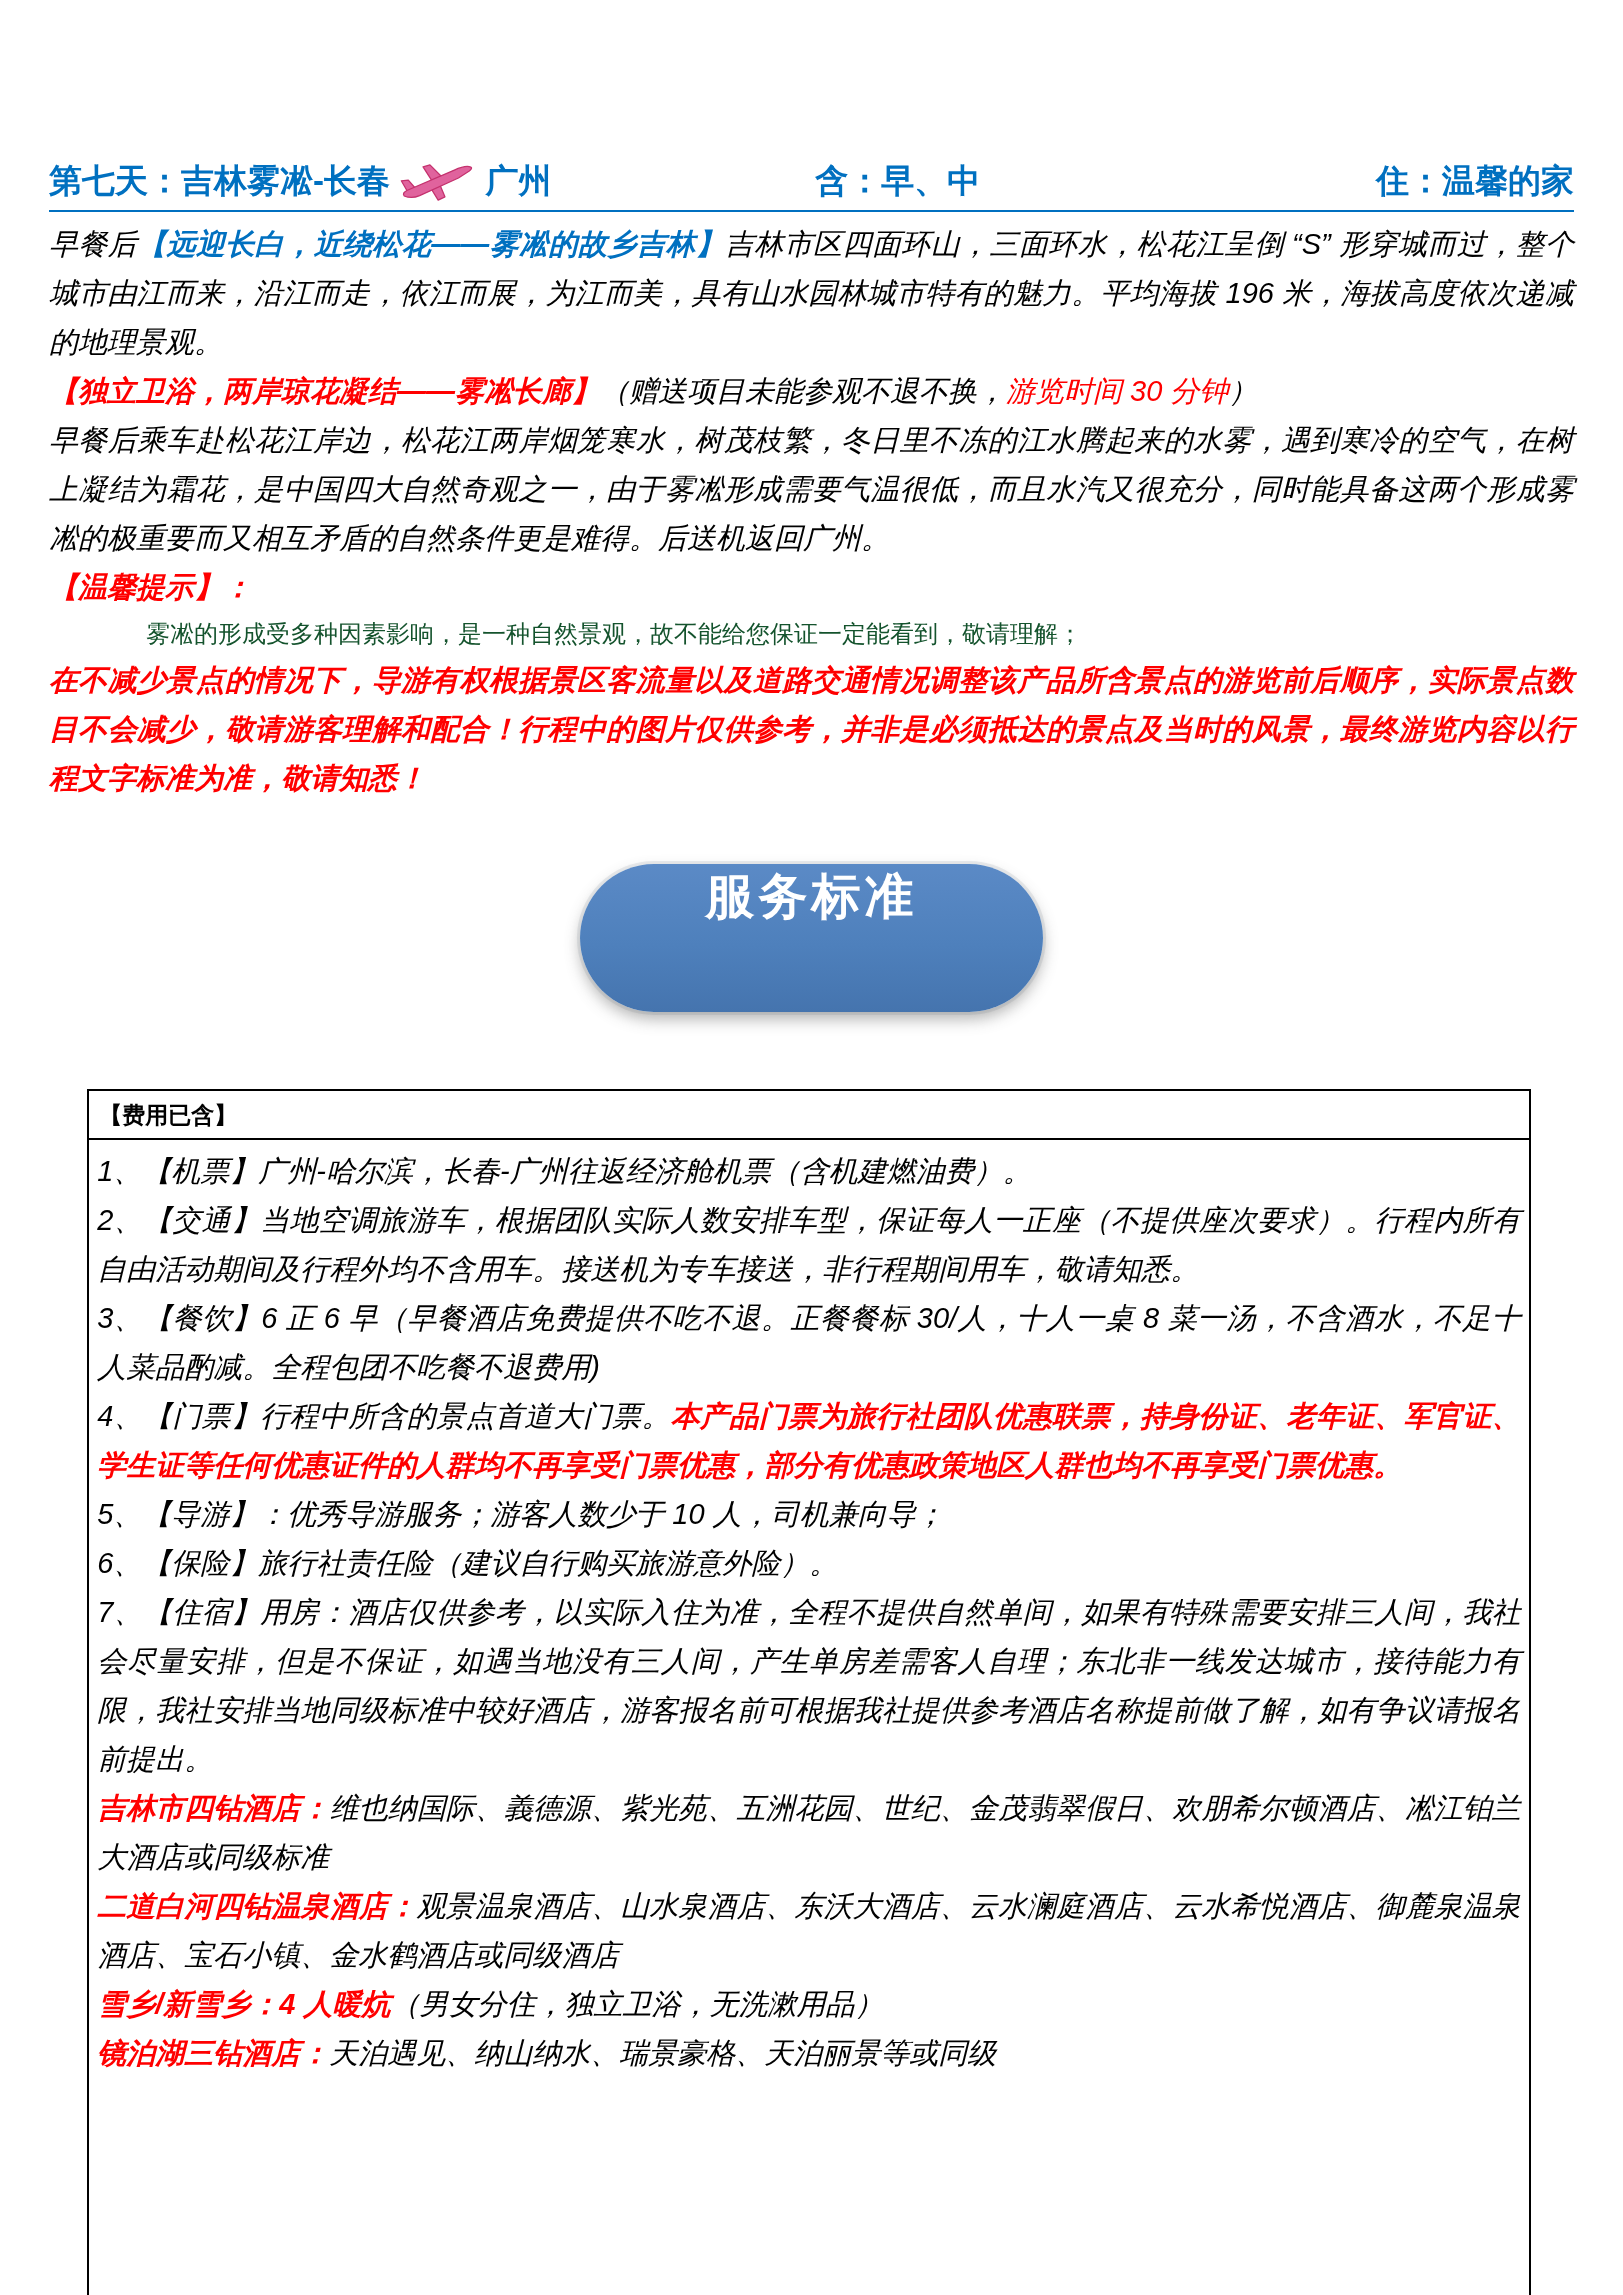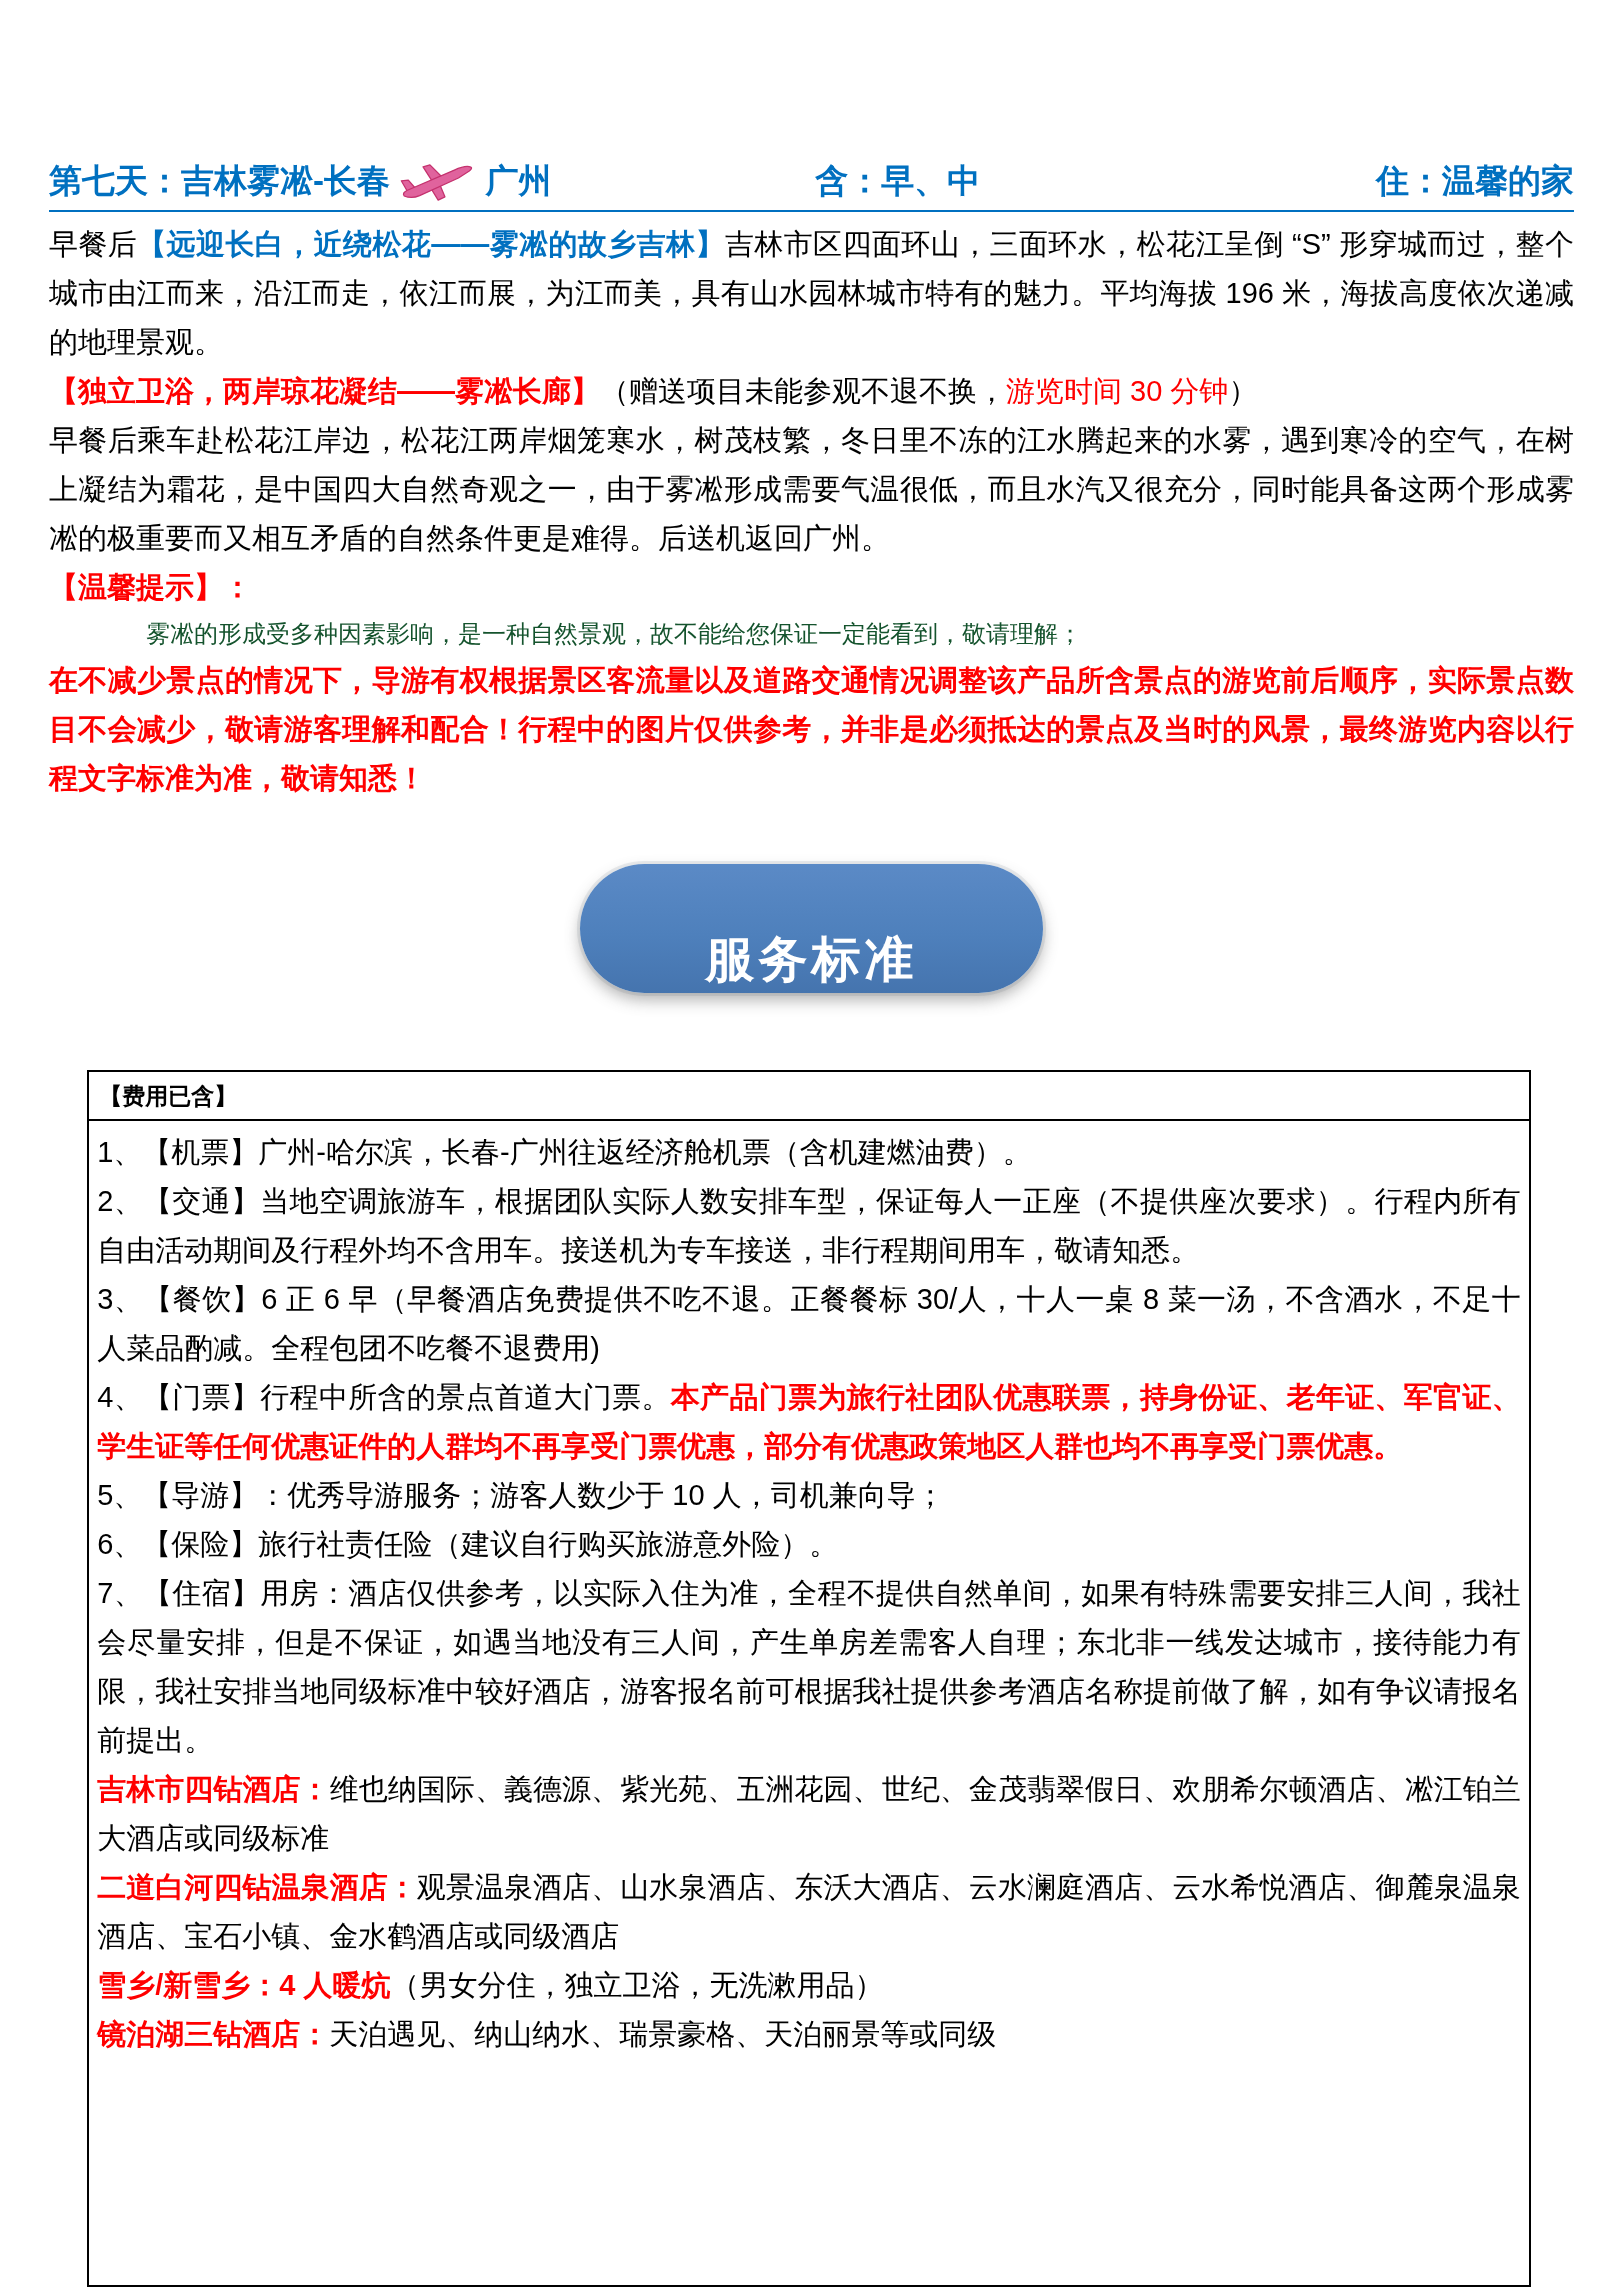--- a/index.html
+++ b/index.html
@@ -19,39 +19,39 @@
     white-space:nowrap;
     margin-top:40px;
   }
   .title-group { display:flex; align-items:center; }
   .spacer-a { flex:1; }
   .spacer-b { flex:1.5; }
   .plane { width:77px; height:47px; margin:0 9.2px; transform:rotate(-6deg); flex:0 0 auto; }
 
   
   .p {
-    font-size:29px; line-height:49px; text-align:justify; margin:0;
+    font-size:29px; line-height:49px; text-align:justify; margin:0;font-style:italic;
   }
   .first-block { margin-top:8.2px; }
   .blue-bold { color:#0070C0; font-weight:bold; }
   .red { color:#FF0000; }
   .red-bold { color:#FF0000; font-weight:bold; }
   .tips-note {
     font-size:24px; line-height:44px; margin-left:97px; color:#14532d;
     text-align:justify;
   }
   .special-label { margin-top:61px; }
   .special-text { font-weight:bold; }
 
   
   .btn-wrap { display:flex; justify-content:center; margin-top:61px; }
   .service-btn {
-    width:463px; height:129px; border-radius:77px;
+    width:463px; height:148px; border-radius:77px;
     background:linear-gradient(180deg,#5b8ac6 0%,#4e80bc 55%,#4574ae 100%);
-    display:flex; align-items:flex-end; justify-content:center;
+    display:flex; align-items:flex-start; justify-content:center;
     box-shadow:0 7.2px 15.3px rgba(90,90,90,.45), 0 0 0 3.1px rgba(200,205,212,.35);
   }
   .service-btn span {
     color:#fff; font-weight:bold; font-size:49px; letter-spacing:4.1px;
   }
 
   
   .box {
     margin-top:77px; margin-left:38px; width:1444px; min-height:1217px;
     border:2.6px solid #000;

